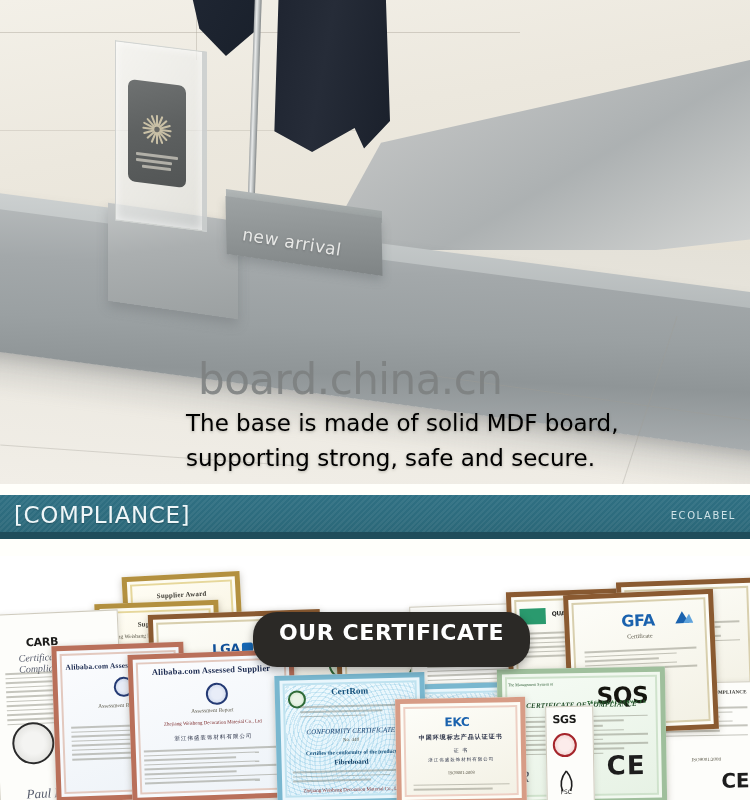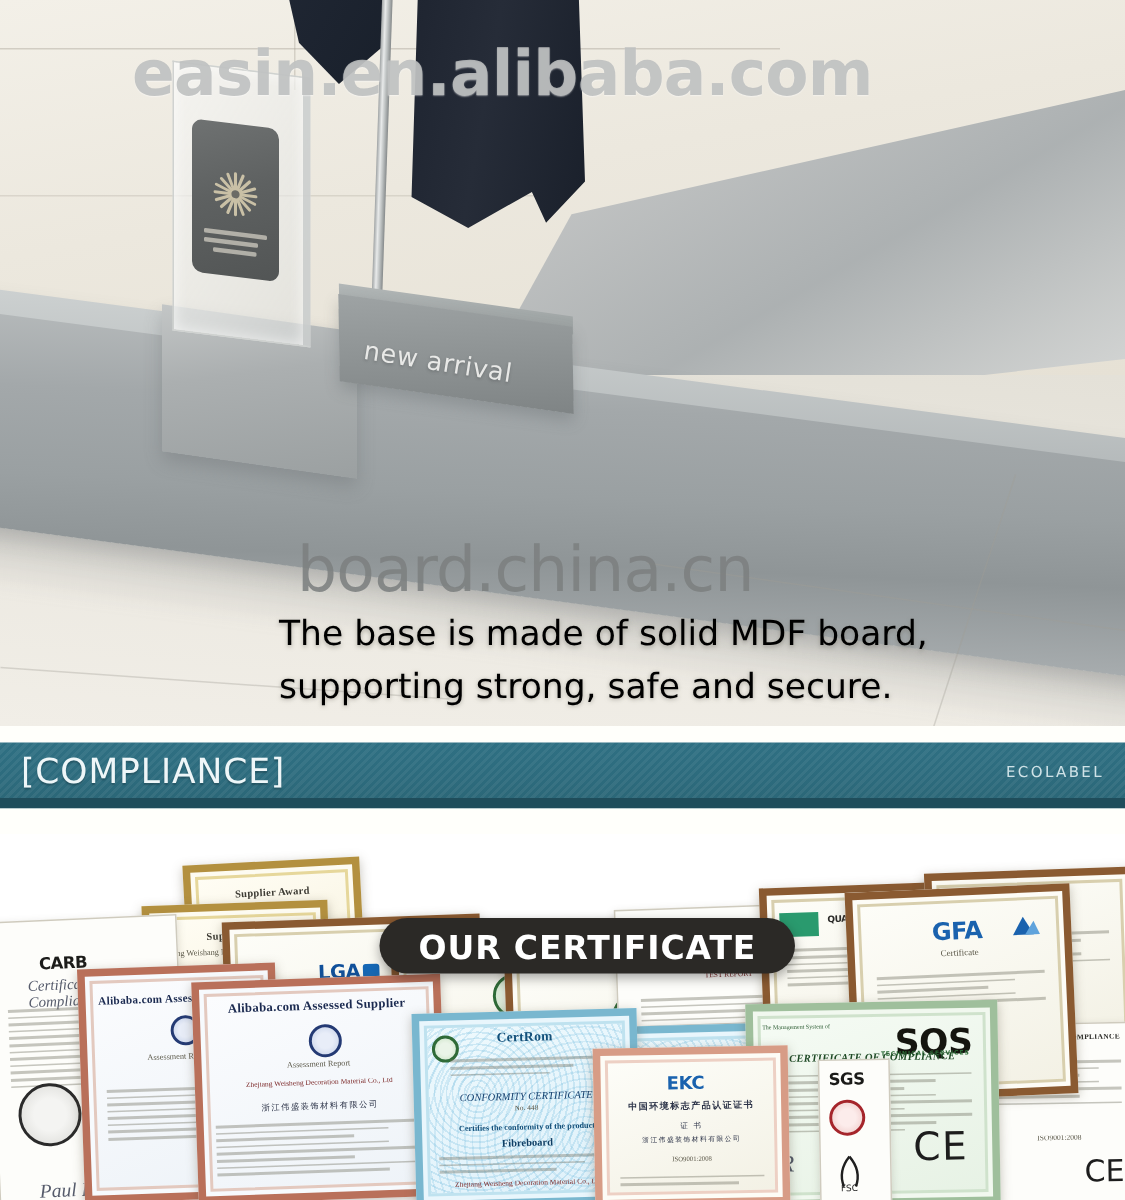--- a/index.html
+++ b/index.html
@@ -279,32 +279,32 @@
   .logo-text {
     position: absolute; font-weight: bold; font-family: "DejaVu Sans", sans-serif;
     letter-spacing: -.3px;
   }
   .sig {
     position: absolute; font-family: "Liberation Serif", serif;
     font-style: italic; color: #2c3348; opacity: .8;
   }
   .ce-mark {
     position: absolute; font-family: "DejaVu Sans", sans-serif;
-    font-weight: normal; color: #1d1d1d;
+    font-weight: bold; color: #1d1d1d;
   }
   .chinese {
     position: absolute; left: 0; right: 0; text-align: center;
     font-family: "DejaVu Sans", sans-serif; color: #2c3348;
     letter-spacing: 1px;
   }
 
   
   .pill {
     position: absolute; left: 253px; top: 612px;
-    padding: 8px 26px 4px;
+    padding: 8px 26px 22px;
     background: #2b2926;
     border-radius: 24px;
     box-shadow: 0 3px 8px rgba(0,0,0,.35);
     z-index: 40;
   }
   .pill span {
     font-size: 22px; font-weight: bold; letter-spacing: .6px;
     color: #ffffff; font-family: "DejaVu Sans", sans-serif;
     white-space: nowrap;
   }
@@ -363,21 +363,20 @@
             <i></i>
             <i></i>
         </div>
       </div>
     </div>
 
     <div class="arrival-block-top"></div>
     <div class="arrival-block"></div>
     <div class="arrival-text">new arrival</div>
 
-    <div class="wm-top">easin.en.alibaba.com</div>
     <div class="wm-mid">board.china.cn</div>
     <div class="caption">The base is made of solid MDF board, supporting strong, safe and secure.</div>
   </div>
 
   <div class="gap-white gap-1"></div>
 
   <div class="banner">
     <div class="banner-title">[COMPLIANCE]</div>
     <div class="banner-sub">ECOLABEL</div>
     <div class="banner-underline"></div>

